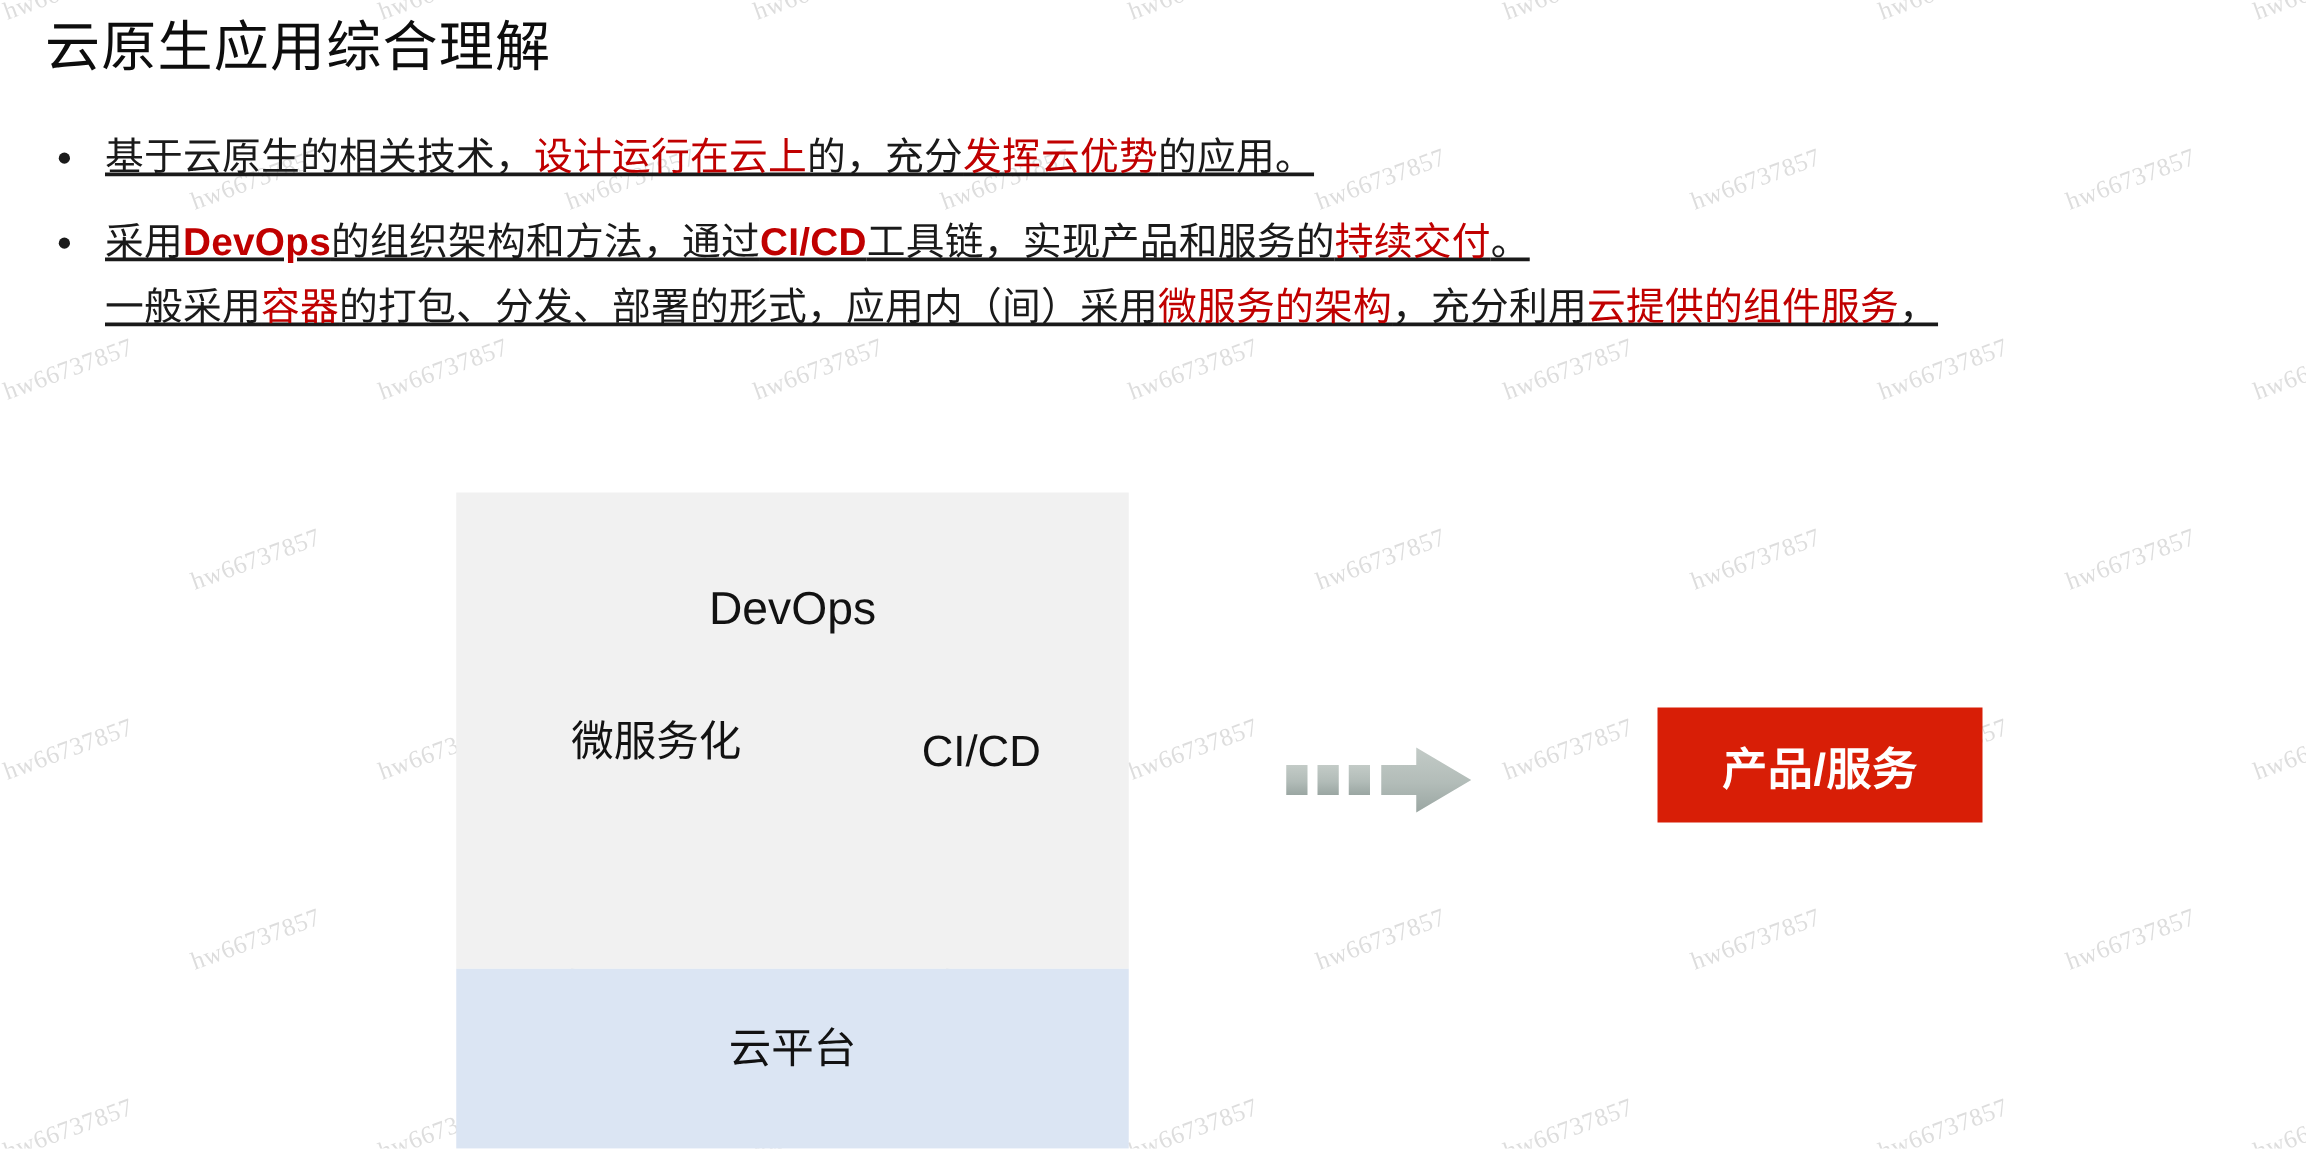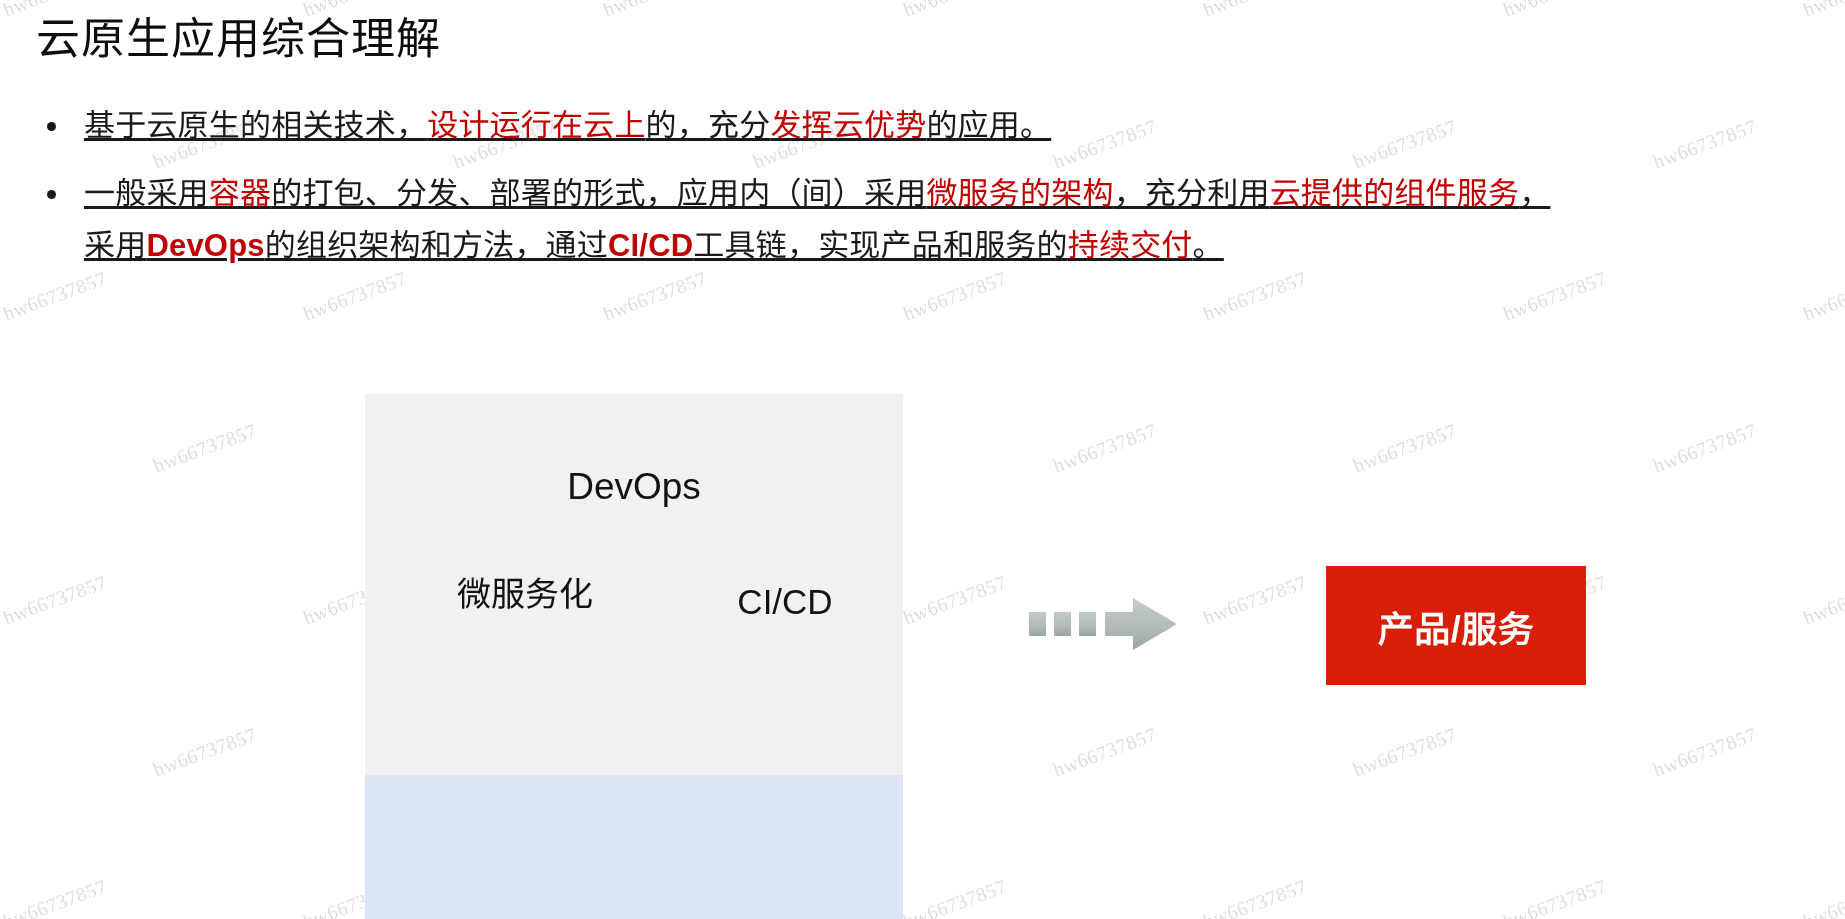--- a/index.html
+++ b/index.html
@@ -129,21 +129,21 @@
     height: 56px;
     z-index: 10;
   }
 
   
   .result-box {
     position: absolute;
     left: 1326px;
     top: 566px;
     width: 260px;
-    height: 119px;
+    height: 92px;
     background: #D81E06;
     display: flex;
     align-items: center;
     justify-content: center;
     z-index: 10;
   }
   .result-box .label {
     color: #ffffff;
     font-size: 36px;
     font-weight: bold;
@@ -163,36 +163,37 @@
     <div class="bullet">
       <span class="dot"></span>
       <span class="line">
         <span>基于云原生的相关技术，</span><span class="hl">设计运行在云上</span><span>的，充分</span><span class="hl">发挥云优势</span><span>的应用。</span>
       </span>
     </div>
 
     <div class="bullet">
       <span class="dot"></span>
       <span class="line">
-        <span>一般采用</span><span class="hl">容器</span><span>的打包、分发、部署的形式，应用内（间）采用</span><span class="hl">微服务的架构</span><span>，充分利用</span><span class="hl">云提供的组件服务</span><span>，</span>
+        <span>采用</span><span class="hl-b">DevOps</span><span>的组织架构和方法，通过</span><span class="hl-b">CI/CD</span><span>工具链，实现产品和服务的</span><span class="hl">持续交付</span><span>。</span>
       </span>
       <span class="line">
-        <span>采用</span><span class="hl-b">DevOps</span><span>的组织架构和方法，通过</span><span class="hl-b">CI/CD</span><span>工具链，实现产品和服务的</span><span class="hl">持续交付</span><span>。</span>
+        <span>一般采用</span><span class="hl">容器</span><span>的打包、分发、部署的形式，应用内（间）采用</span><span class="hl">微服务的架构</span><span>，充分利用</span><span class="hl">云提供的组件服务</span><span>，</span>
       </span>
     </div>
 
   </div>
 
   <div class="stack">
     <div class="stack-body"></div>
     <div class="stack-base"></div>
 
     <div class="stk-label stk-devops">DevOps</div>
     <div class="stk-label stk-micro">微服务化</div>
     <div class="stk-label stk-cicd">CI/CD</div>
+    <div class="stk-label stk-cloud">云平台</div>
   </div>
 
   <div class="arrow-group">
     <svg width="190" height="56" viewBox="0 0 190 56" xmlns="http://www.w3.org/2000/svg">
       <defs>
         <linearGradient id="arrGrad" x1="0" y1="0" x2="0" y2="1">
           <stop offset="0%" stop-color="#c3cbc7"></stop>
           <stop offset="55%" stop-color="#b2bcb8"></stop>
           <stop offset="100%" stop-color="#9aa6a2"></stop>
         </linearGradient>

